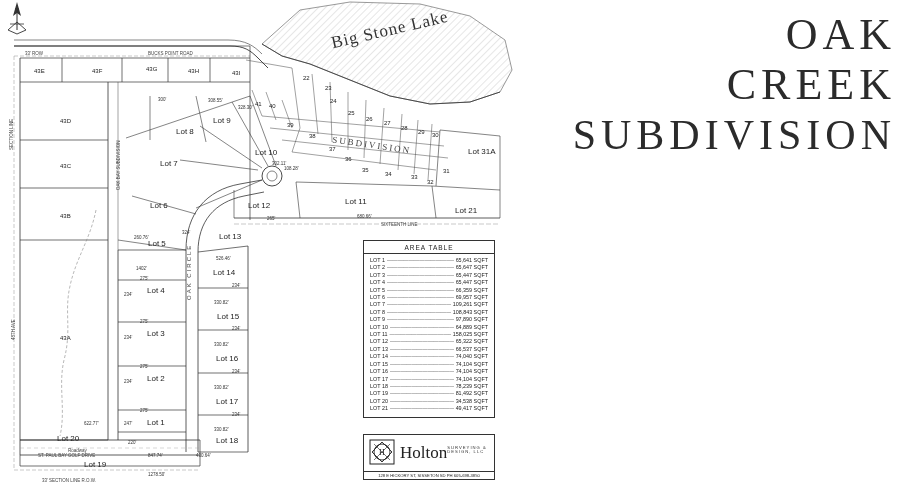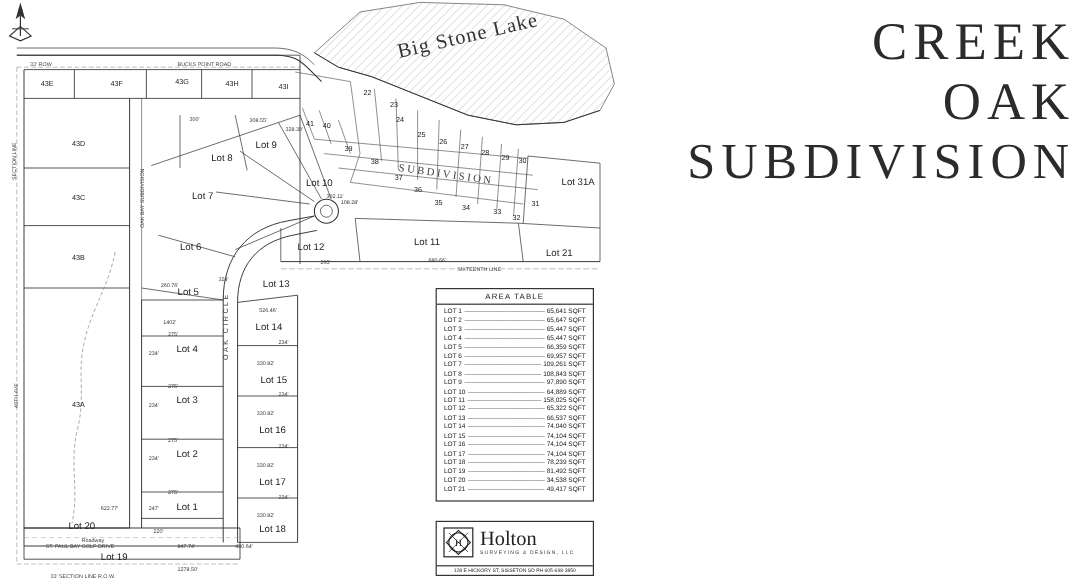--- a/index.html
+++ b/index.html
@@ -93,21 +93,21 @@
   .at-row .at-val{flex:0 0 auto;}
 
   
   .logo-block{
     position:absolute;left:363px;top:434px;width:130px;height:44px;
     border:1px solid #333;background:#fff;
     display:flex;flex-direction:column;justify-content:space-between;
   }
   .logo-main{display:flex;align-items:center;gap:5px;padding:4px 0 0 5px;}
   .logo-mark{width:26px;height:26px;flex:0 0 auto;}
-  .logo-words{display:flex;flex-direction:column;line-height:1;}
+  .logo-words{display:flex;flex-direction:row;line-height:1;}
   .logo-name{
     font-family:"Liberation Serif", serif;
     font-size:17px;color:#222;letter-spacing:0px;
   }
   .logo-sub{font-size:4.2px;letter-spacing:1px;color:#333;margin-top:2px;}
   .logo-addr{
     border-top:1px solid #333;
     font-size:4.2px;text-align:center;padding:1px 0;color:#222;
   }
 
@@ -330,22 +330,22 @@
       <div class="mtext tiny" style="left: 148px; top: 50px;">BUCKS POINT ROAD</div>
       <div class="mtext tiny vert" style="left: 186px; top: 300px; letter-spacing: 2px; font-size: 6px;">OAK CIRCLE</div>
       <div class="mtext tiny" style="left: 68px; top: 447px;">Roadway</div>
       <div class="mtext tiny" style="left: 381px; top: 221px;">SIXTEENTH LINE</div>
       <div class="mtext tiny" style="left: 38px; top: 452px;">ST. PAUL BAY GOLF DRIVE</div>
       <div class="mtext tiny" style="left: 42px; top: 477px;">33' SECTION LINE R.O.W.</div>
       <div class="mtext tiny" style="left: 25px; top: 50px;">33' ROW</div>
     </div>
 
   <div class="title-block">
+    <span class="title-line l1">OAK</span>
     <span class="title-line l2">CREEK</span>
-    <span class="title-line l1">OAK</span>
     <span class="title-line l3">SUBDIVISION</span>
   </div>
 
   <div class="area-table">
     <div class="at-head">AREA TABLE</div>
     <div class="at-body" id="area-table-body">
         <div class="at-row">
           <span class="at-lot">LOT 1</span>
           <span class="at-dots">——————————————</span>
           <span class="at-val">65,641 SQFT</span>

